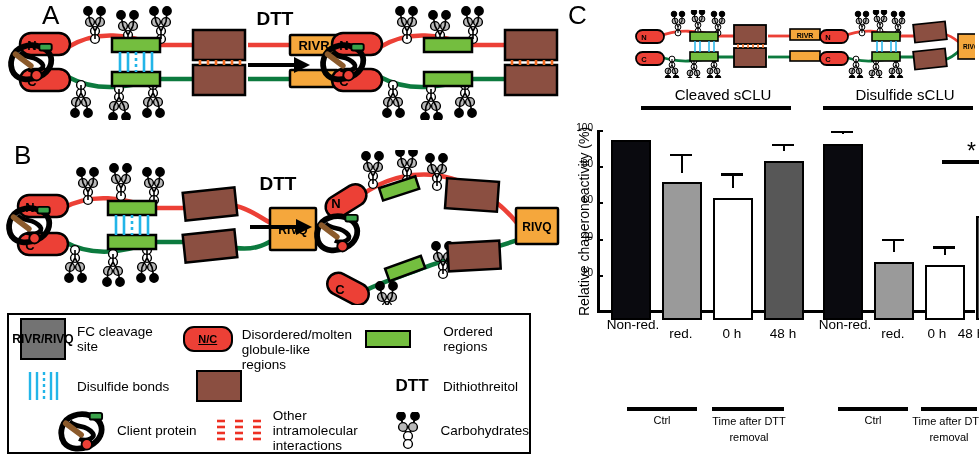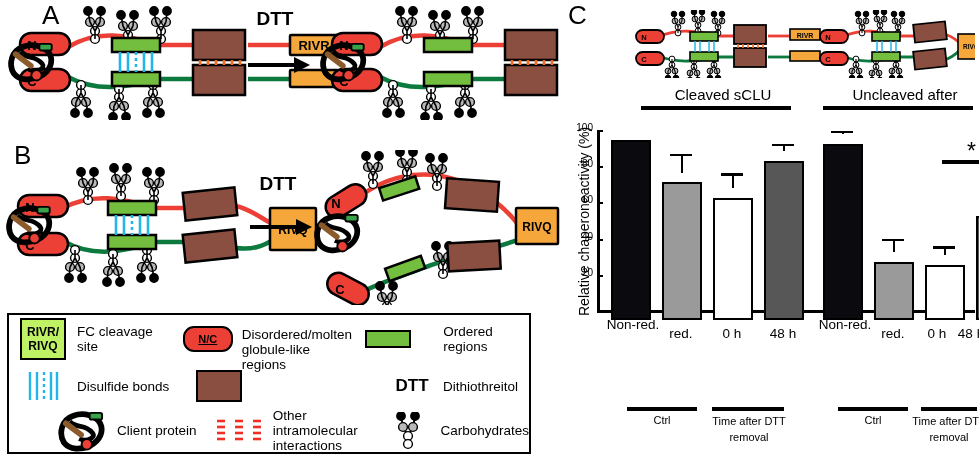--- a/index.html
+++ b/index.html
@@ -214,21 +214,21 @@
     <text x="22" y="144" font-size="13" font-weight="700" text-anchor="middle" font-family="Liberation Sans,sans-serif">C</text>
     <use href="#clientB" transform="translate(-4,62) scale(0.95)"></use>
   </g>
 </svg>
 
 <div class="abs" id="legend-box">
 
   <div class="leg-row" style="height:48px;">
     <div class="leg-cell" style="width:176px;">
       <div class="leg-ico">
-        <div style="width:42px;height:38px;background:#bef264;border:2.5px solid #000;display:flex;flex-direction:column;justify-content:center;align-items:center;line-height:14px;">
+        <div style="width:42px;height:38px;background:#737373;border:2.5px solid #000;display:flex;flex-direction:row;justify-content:center;align-items:center;line-height:14px;">
           <span style="font-size:12px;font-weight:700;">RIVR/</span>
           <span style="font-size:12px;font-weight:700;">RIVQ</span>
         </div>
       </div>
       <span class="leg-txt">FC cleavage site</span>
     </div>
     <div class="leg-cell" style="width:196px;">
       <div class="leg-ico">
         <div style="width:46px;height:22px;border-radius:11px;background:#EC4036;border:2.5px solid #000;display:flex;justify-content:center;align-items:center;">
           <span style="font-size:11px;font-weight:700;text-decoration:underline;">N/C</span>
@@ -407,21 +407,21 @@
     <text x="153" y="39" font-size="6.5" font-weight="700" text-anchor="middle" font-family="Liberation Sans,sans-serif">RIVQ</text>
     <rect x="2" y="20" width="28" height="13" rx="6.5" fill="#EC4036" stroke="#000" stroke-width="1.8"></rect>
     <rect x="2" y="42" width="28" height="13" rx="6.5" fill="#EC4036" stroke="#000" stroke-width="1.8"></rect>
     <text x="10" y="30" font-size="7.5" font-weight="700" text-anchor="middle" font-family="Liberation Sans,sans-serif">N</text>
     <text x="10" y="52" font-size="7.5" font-weight="700" text-anchor="middle" font-family="Liberation Sans,sans-serif">C</text>
   </g>
 </svg>
 
 <div class="abs hdr-lbl" style="left:648px;top:86px;width:150px;">Cleaved sCLU</div>
 <div class="abs hdr-rule" style="left:641px;top:106px;width:150px;"></div>
-<div class="abs hdr-lbl" style="left:830px;top:86px;width:150px;">Uncleaved after</div>
+<div class="abs hdr-lbl" style="left:830px;top:86px;width:150px;">Disulfide sCLU</div>
 <div class="abs hdr-rule" style="left:823px;top:106px;width:150px;"></div>
 
 <div class="ylabel" style="left:576px;top:316px;">Relative chaperoneactivity (%)</div>
 
 <div class="abs" id="chart">
 
   <div class="abs tick-lbl" style="left:-38px;top:-8px;width:34px;">100</div>
   <div class="abs axis-line" style="left:0px;top:0px;width:6px;height:2px;"></div>
   <div class="abs tick-lbl" style="left:-38px;top:28px;width:34px;">80</div>
   <div class="abs axis-line" style="left:0px;top:36px;width:6px;height:2px;"></div>

